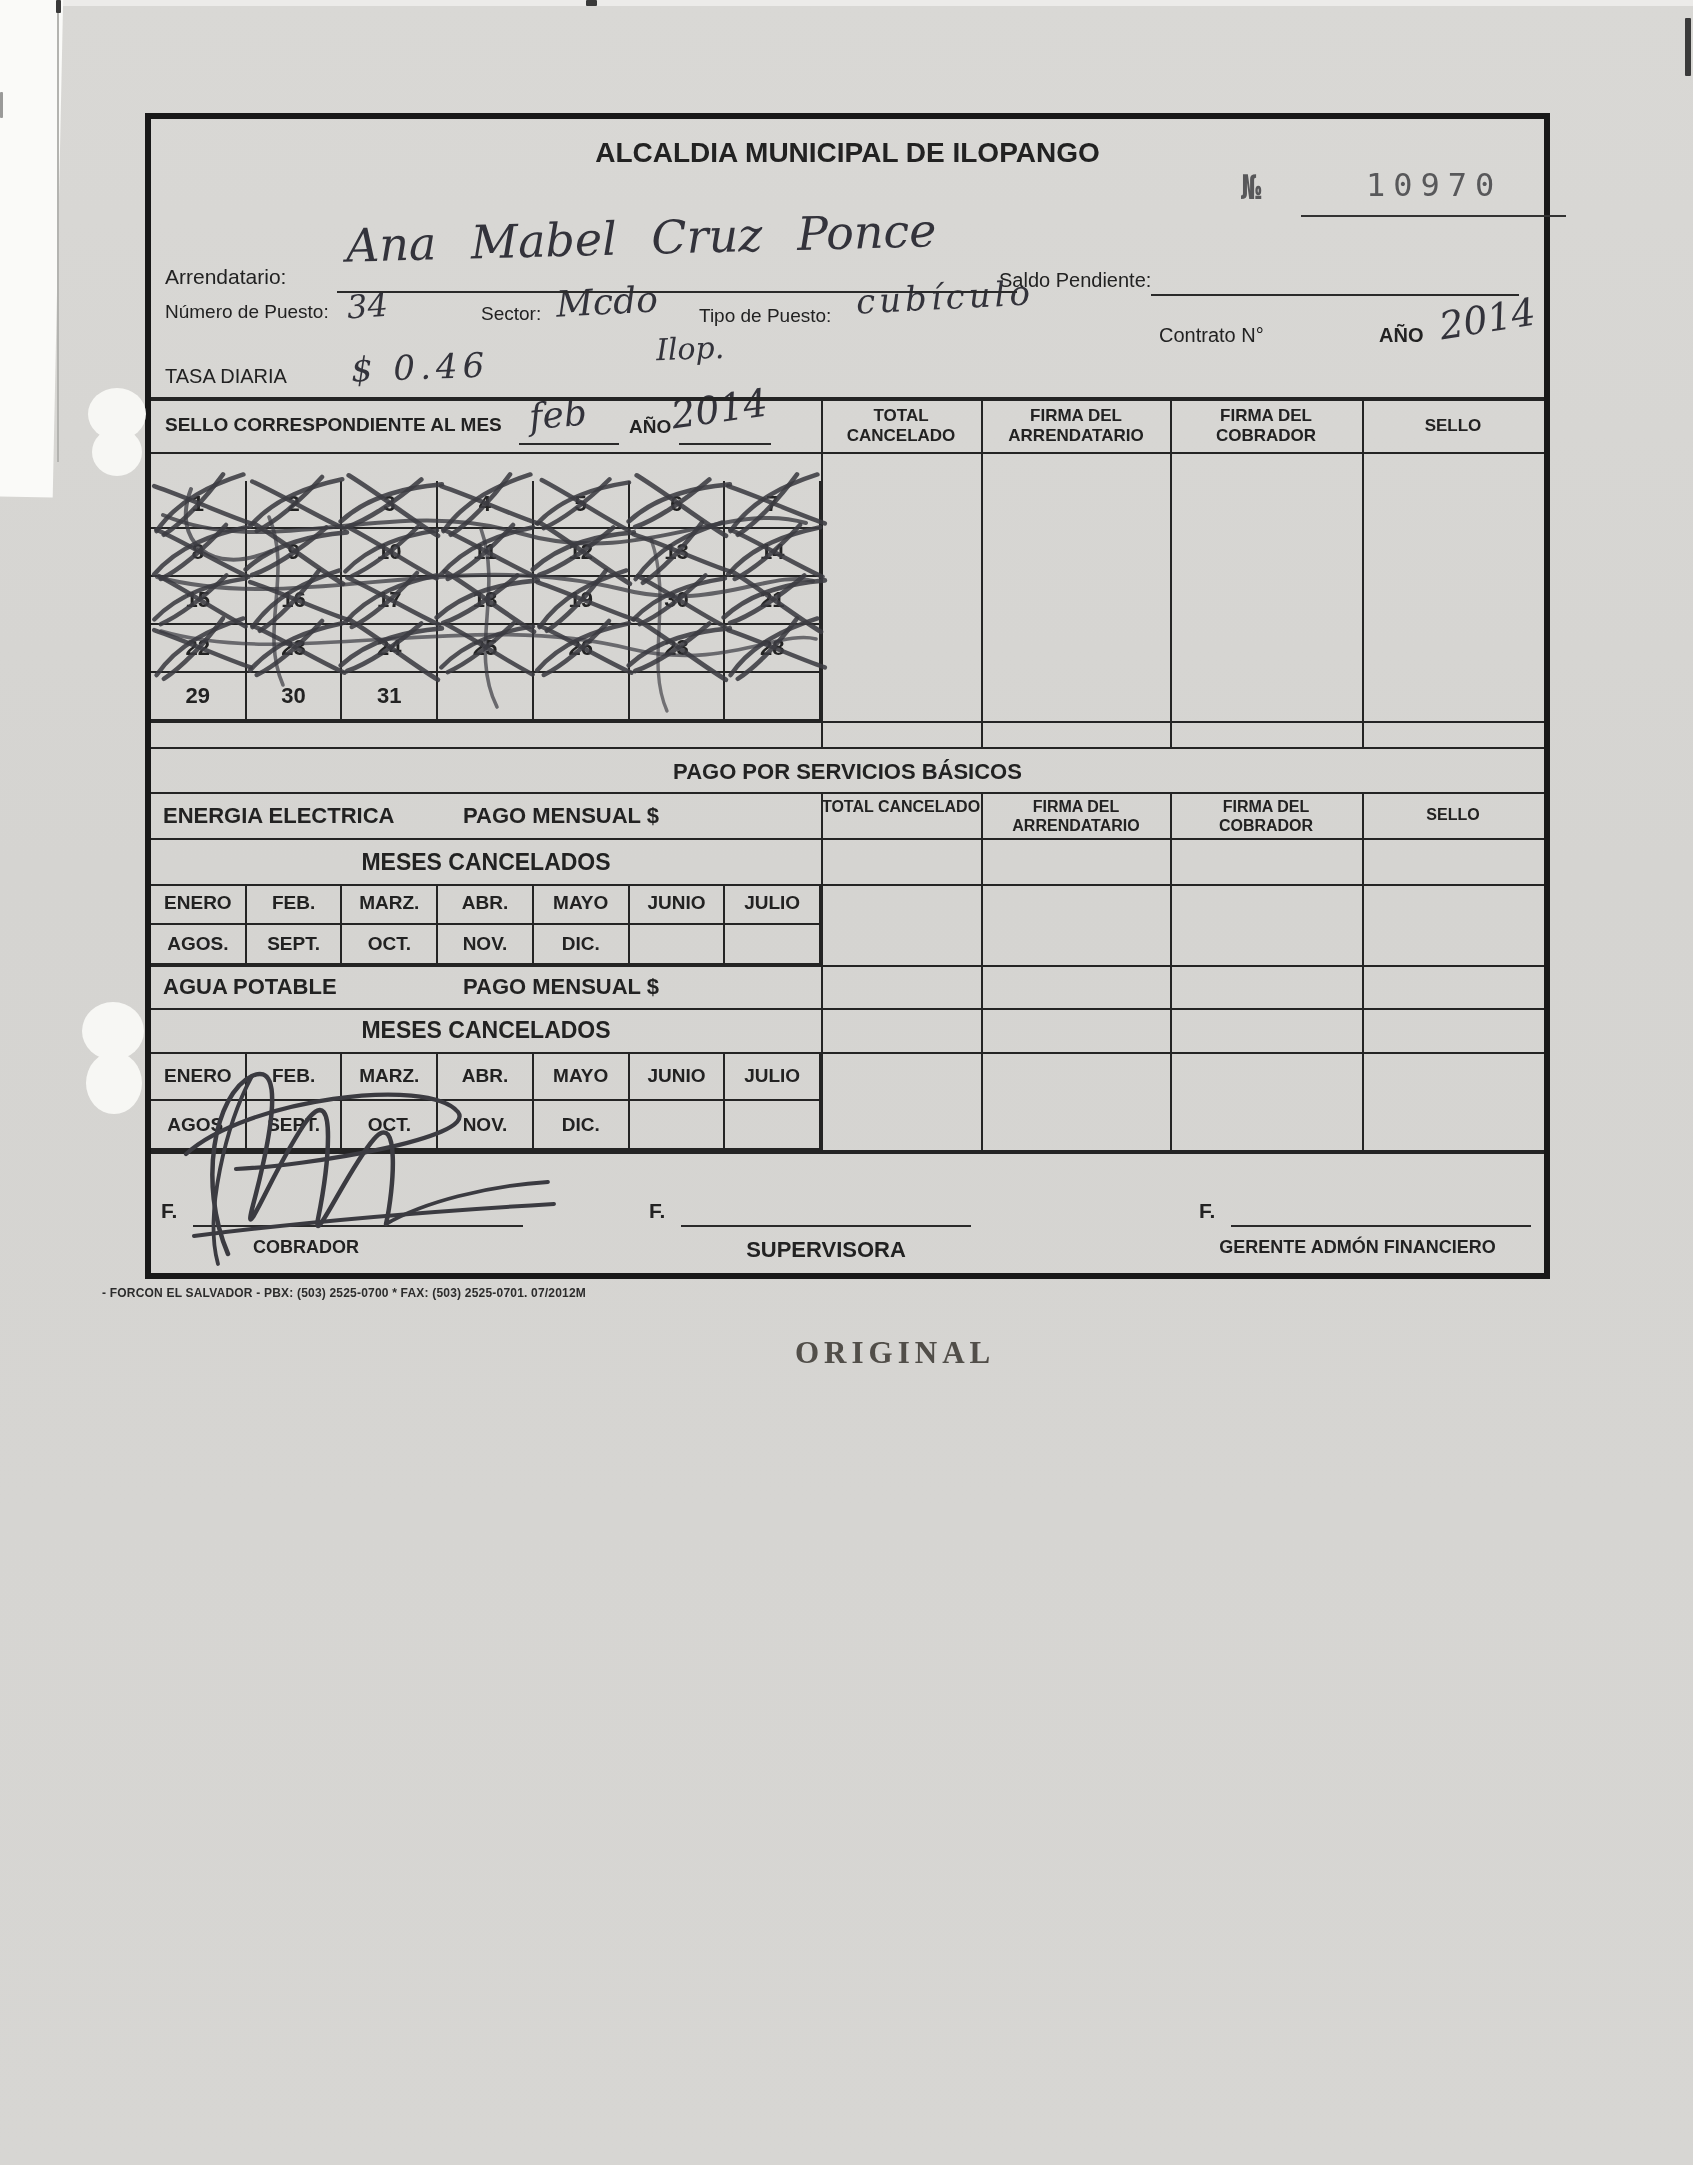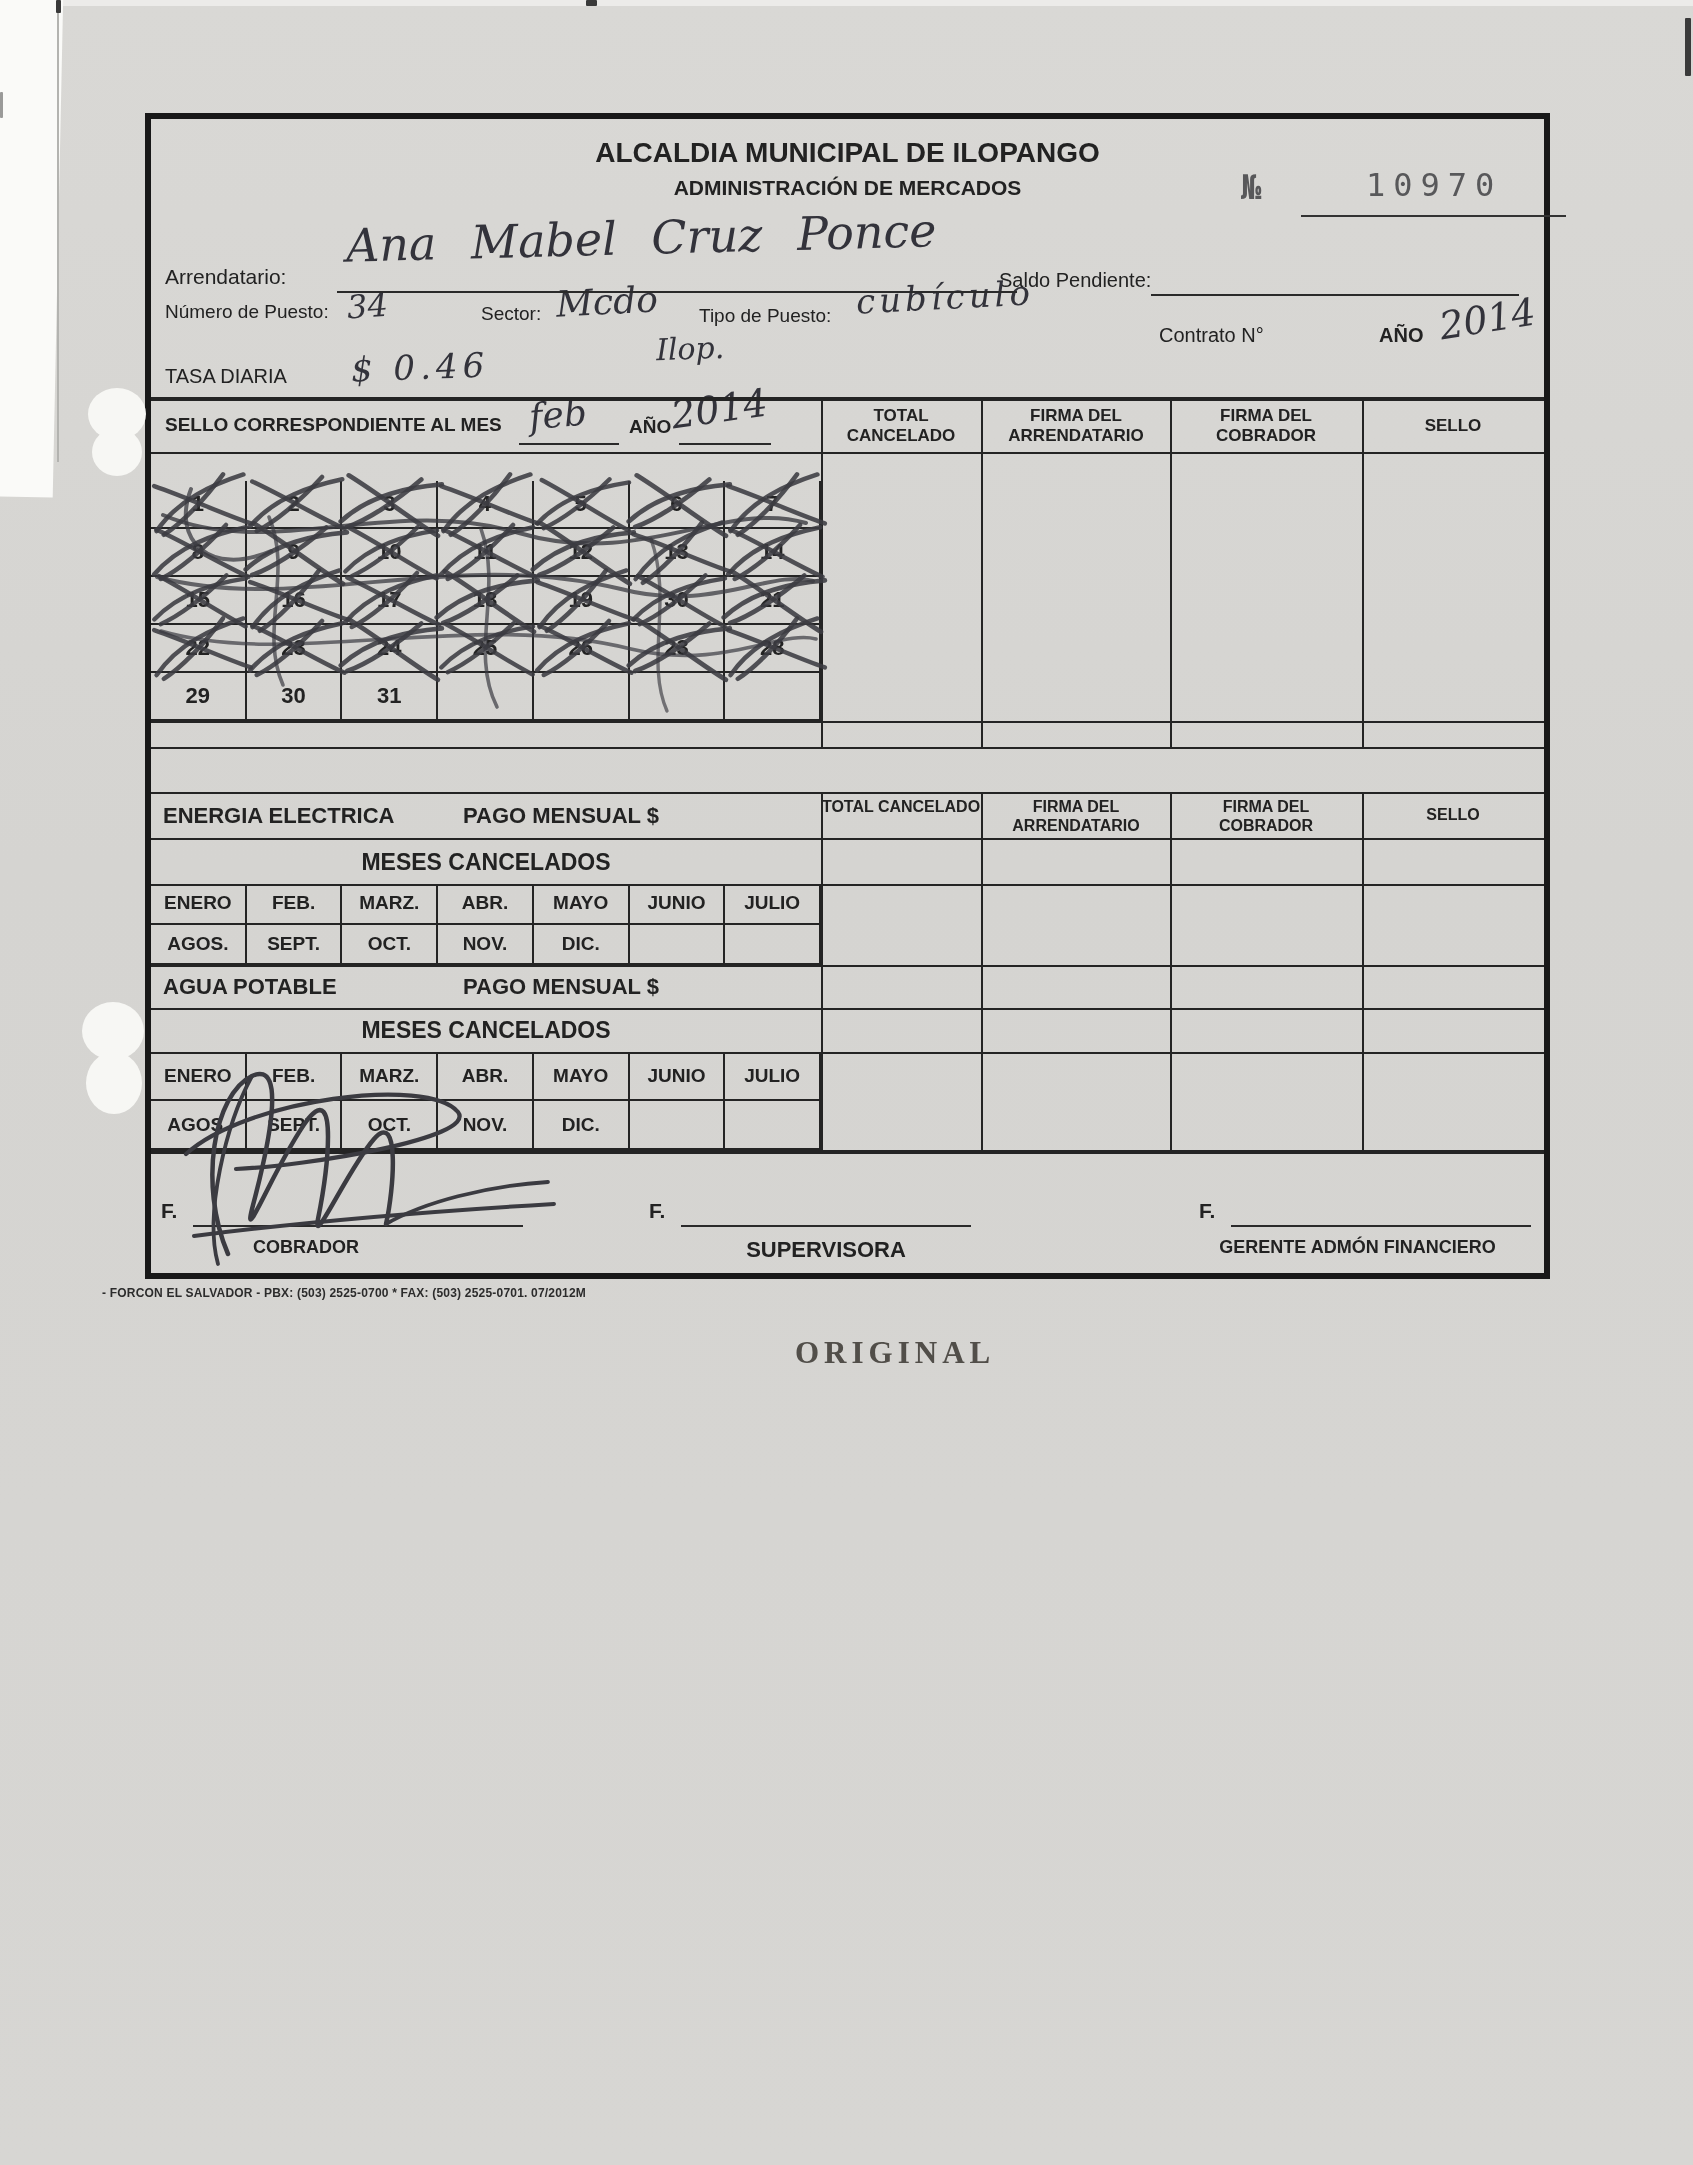--- a/index.html
+++ b/index.html
@@ -53,21 +53,20 @@
   <div class="scan-left"></div>
   <div class="edge-line"></div>
   <div class="mark" style="left:56px;top:0;width:5px;height:13px;"></div>
   <div class="mark" style="left:586px;top:0;width:11px;height:6px;"></div>
   <div class="mark" style="left:1685px;top:18px;width:6px;height:58px;"></div>
   <div class="mark" style="left:0;top:92px;width:3px;height:26px;opacity:.5;"></div>
 
   <div class="doc">
 
     <div class="t b center" style="left:0;width:1393px;top:18px;font-size:28px;">ALCALDIA MUNICIPAL DE ILOPANGO</div>
-    <div class="t b center" style="left:0;width:1393px;top:57px;font-size:21px;">ADMINISTRACIÓN DE MERCADOS</div>
     <div class="t b stamp-no" style="left:1090px;top:48px;font-size:34px;letter-spacing:0;">№</div>
     <div class="t stamp-no" style="left:1215px;top:47px;font-size:32px;">10970</div>
     <div class="hline" style="left:1150px;top:96px;width:265px;height:2px;background:#333;"></div>
 
     <div class="t" style="left:14px;top:146px;font-size:21px;">Arrendatario:</div>
     <div class="hline" style="left:186px;top:172px;width:680px;background:#2a2a2a;"></div>
     <div class="t hand" style="left:195px;top:92px;font-size:46px;word-spacing:20px;transform:rotate(-1.5deg);">Ana  Mabel Cruz Ponce</div>
 
     <div class="t" style="left:848px;top:150px;font-size:20px;">Saldo Pendiente:</div>
     <div class="hline" style="left:1000px;top:175px;width:368px;background:#2a2a2a;"></div>
@@ -362,20 +361,21 @@
     <svg class="scribble" style="left:0;top:362px;width:670px;height:240px;" viewBox="0 0 670 240">
       <path d="M12,34 C120,80 240,14 368,52 C490,88 575,18 655,42" stroke-width="4" opacity=".8"></path>
       <path d="M6,96 C150,134 300,66 470,108 C560,132 620,88 662,100" stroke-width="4" opacity=".75"></path>
       <path d="M10,150 C140,188 320,128 480,168 C572,190 630,148 665,158" stroke-width="3.6" opacity=".7"></path>
       <path d="M118,36 C142,92 108,150 132,204" stroke-width="3.6" opacity=".7"></path>
       <path d="M330,48 C352,110 318,170 346,226" stroke-width="3.6" opacity=".7"></path>
       <path d="M500,58 C522,120 494,180 516,230" stroke-width="3.4" opacity=".65"></path>
       <path d="M40,8 C20,60 60,96 120,70" stroke-width="4" opacity=".75"></path>
     </svg>
 
+    <div class="t b center" style="left:0;width:1393px;top:640px;font-size:22px;">PAGO POR SERVICIOS BÁSICOS</div>
 
     <div class="t b" style="left:12px;top:684px;font-size:22px;">ENERGIA ELECTRICA</div>
     <div class="t b" style="left:312px;top:684px;font-size:22px;">PAGO MENSUAL $</div>
     <div class="t b center" style="left:670px;width:160px;top:678px;font-size:16px;white-space:normal;line-height:19px;">TOTAL CANCELADO</div>
     <div class="t b center" style="left:838px;width:174px;top:678px;font-size:16px;white-space:normal;line-height:19px;">FIRMA DEL ARRENDATARIO</div>
     <div class="t b center" style="left:1027px;width:176px;top:678px;font-size:16px;white-space:normal;line-height:19px;">FIRMA DEL COBRADOR</div>
     <div class="t b center" style="left:1211px;width:182px;top:687px;font-size:16px;">SELLO</div>
 
     <div class="t b center" style="left:60px;width:550px;top:730px;font-size:23px;">MESES CANCELADOS</div>
     <div class="grid" id="elec-months" style="left:0;top:765px;width:670px;height:81px;grid-template-columns:repeat(7,1fr);grid-template-rows:repeat(2,1fr);">

